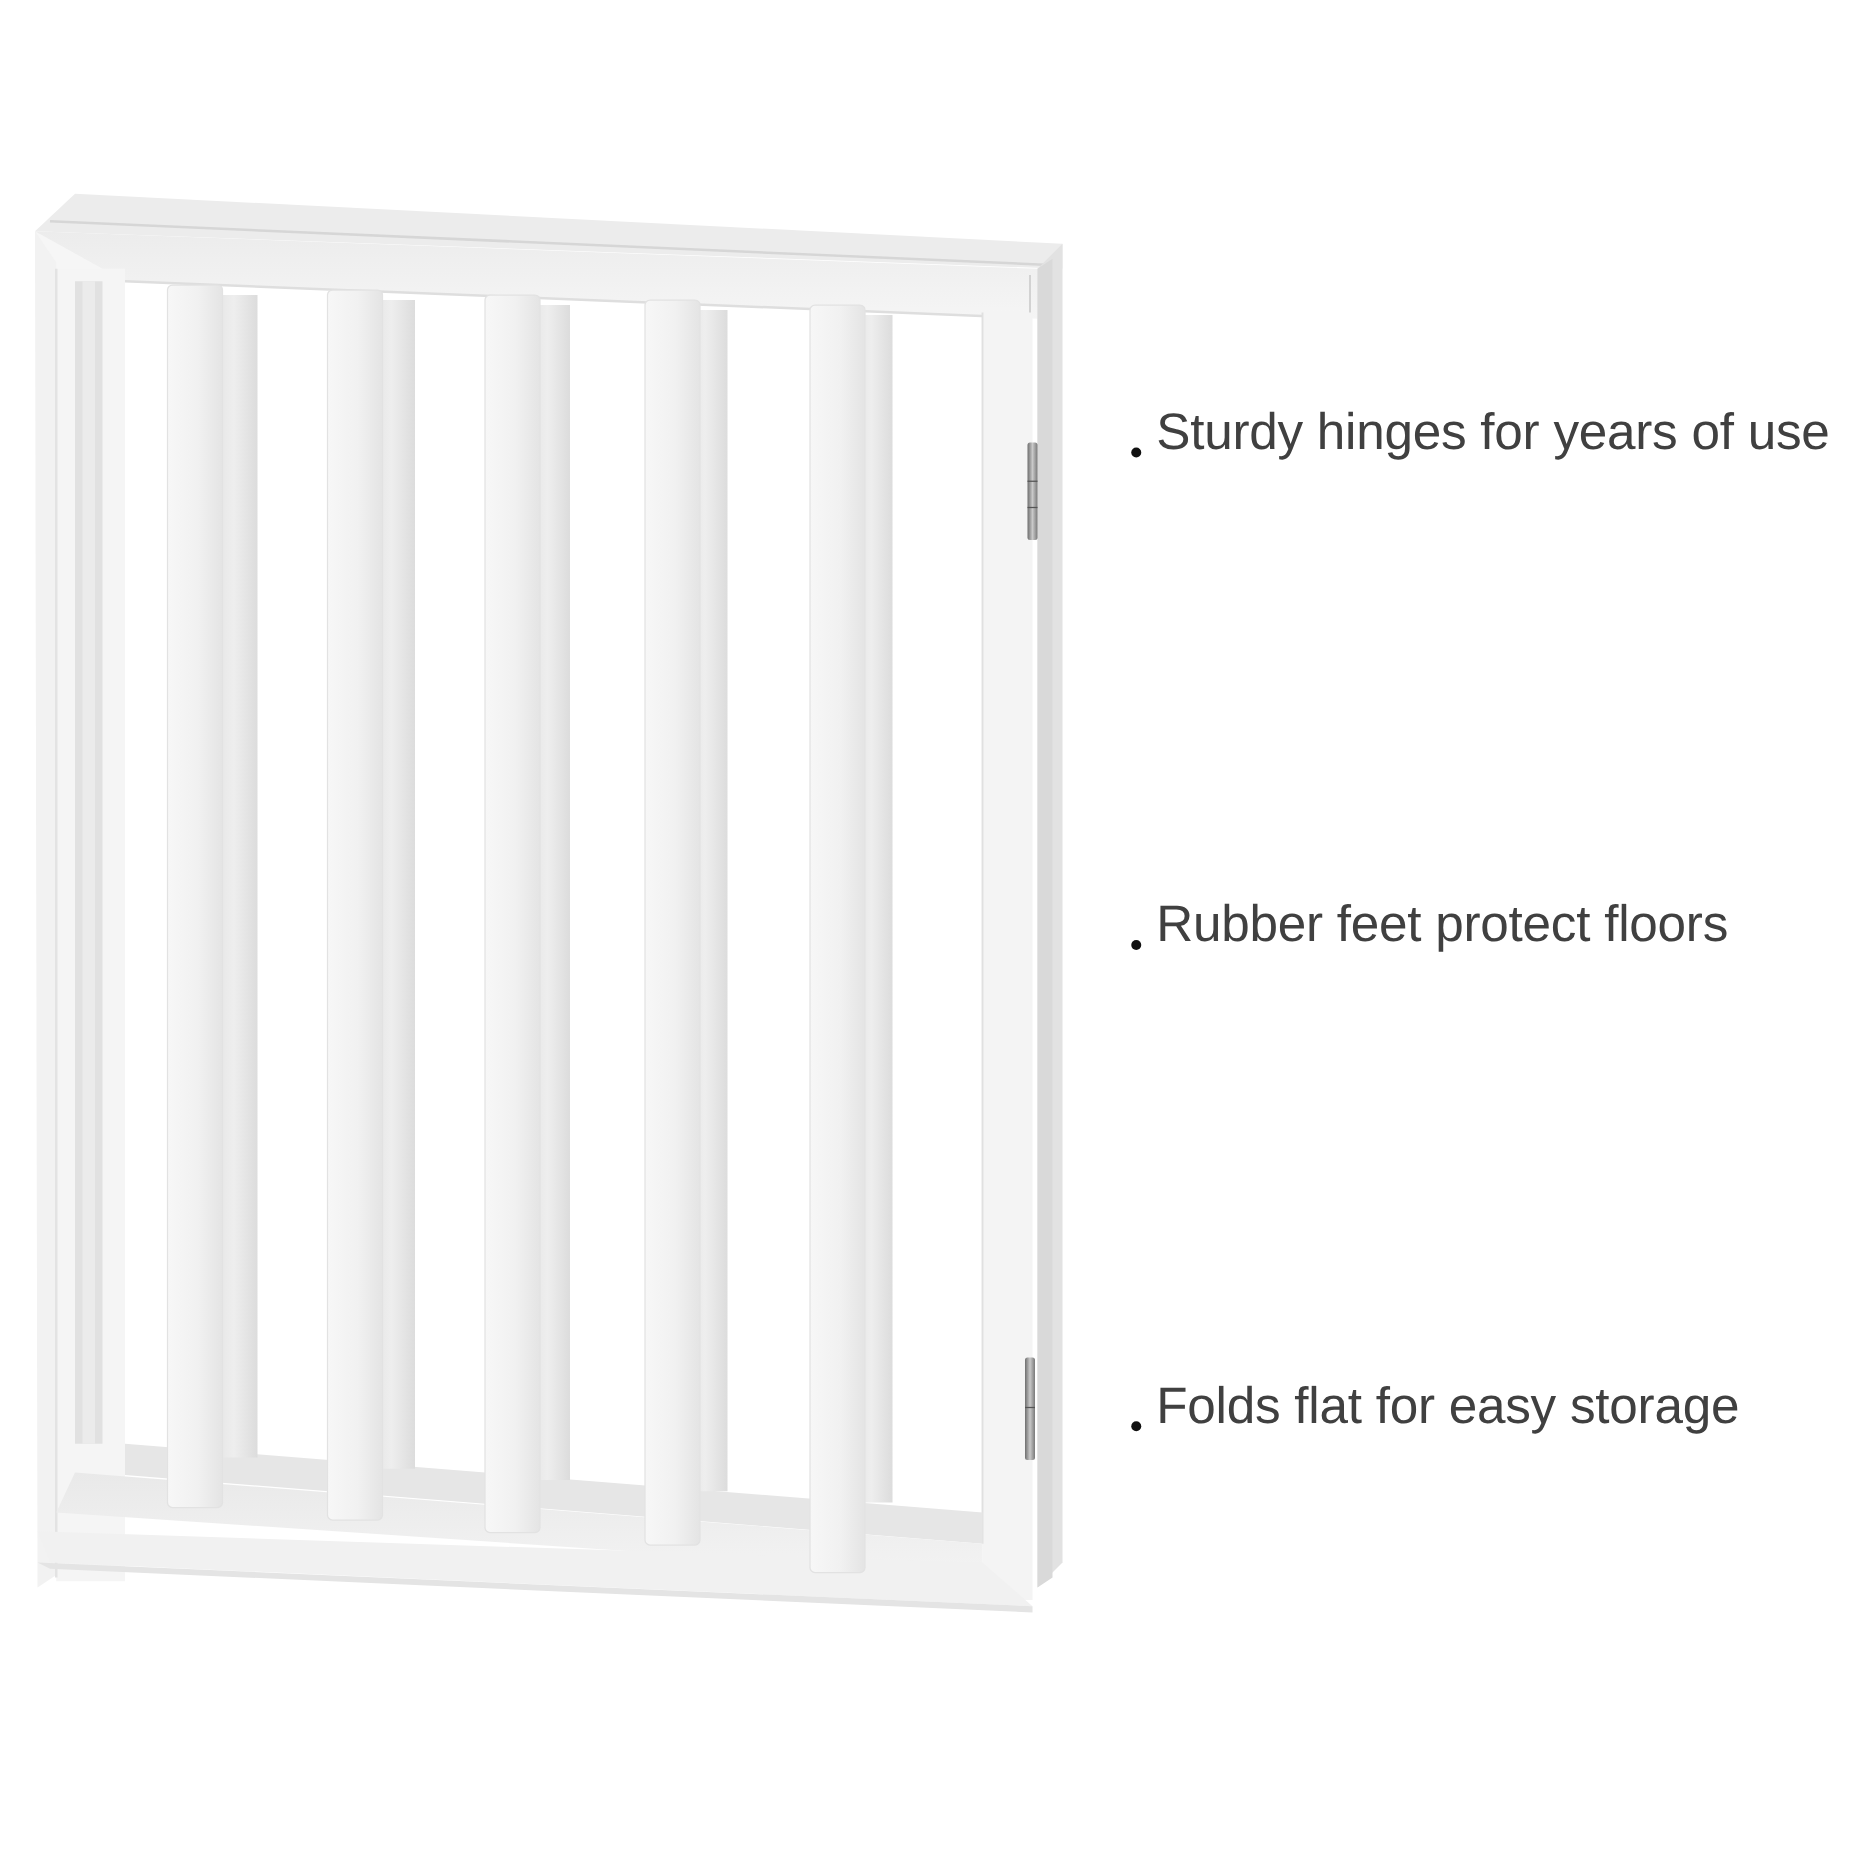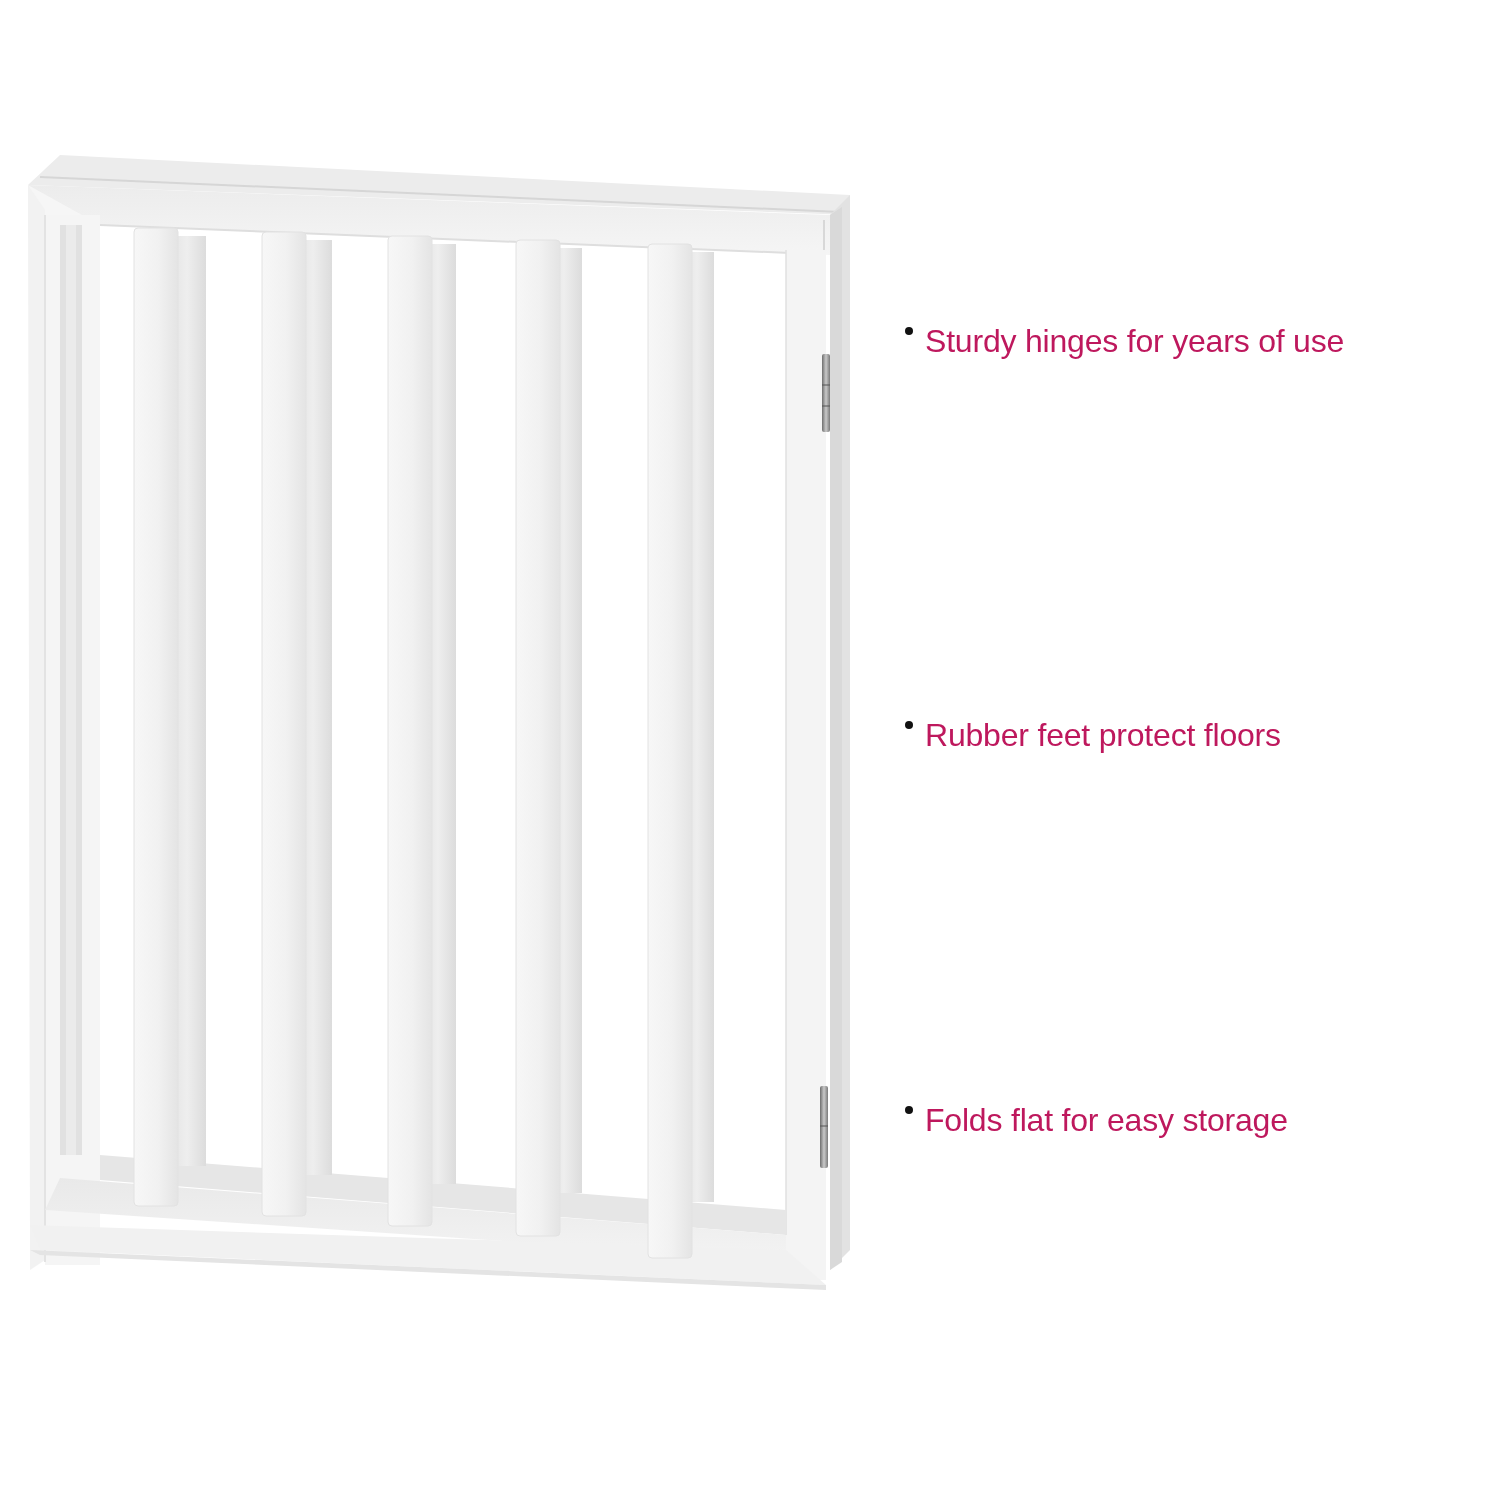--- a/index.html
+++ b/index.html
@@ -26,24 +26,24 @@
       left: 0;
       top: 0;
       width: 1500px;
       height: 1500px;
       pointer-events: none;
     }
     .feature {
       position: absolute;
       left: 905px;
       display: flex;
-      align-items: flex-start;
+      align-items: flex-end;
       white-space: nowrap;
-      color: #be185d;
-      font-size: 32px;
+      color: #404040;
+      font-size: 41px;
       line-height: 1;
       letter-spacing: -0.2px;
     }
     .feature .bullet {
       display: inline-block;
       width: 8px;
       height: 8px;
       border-radius: 50%;
       background: #111111;
       margin-right: 12px;

